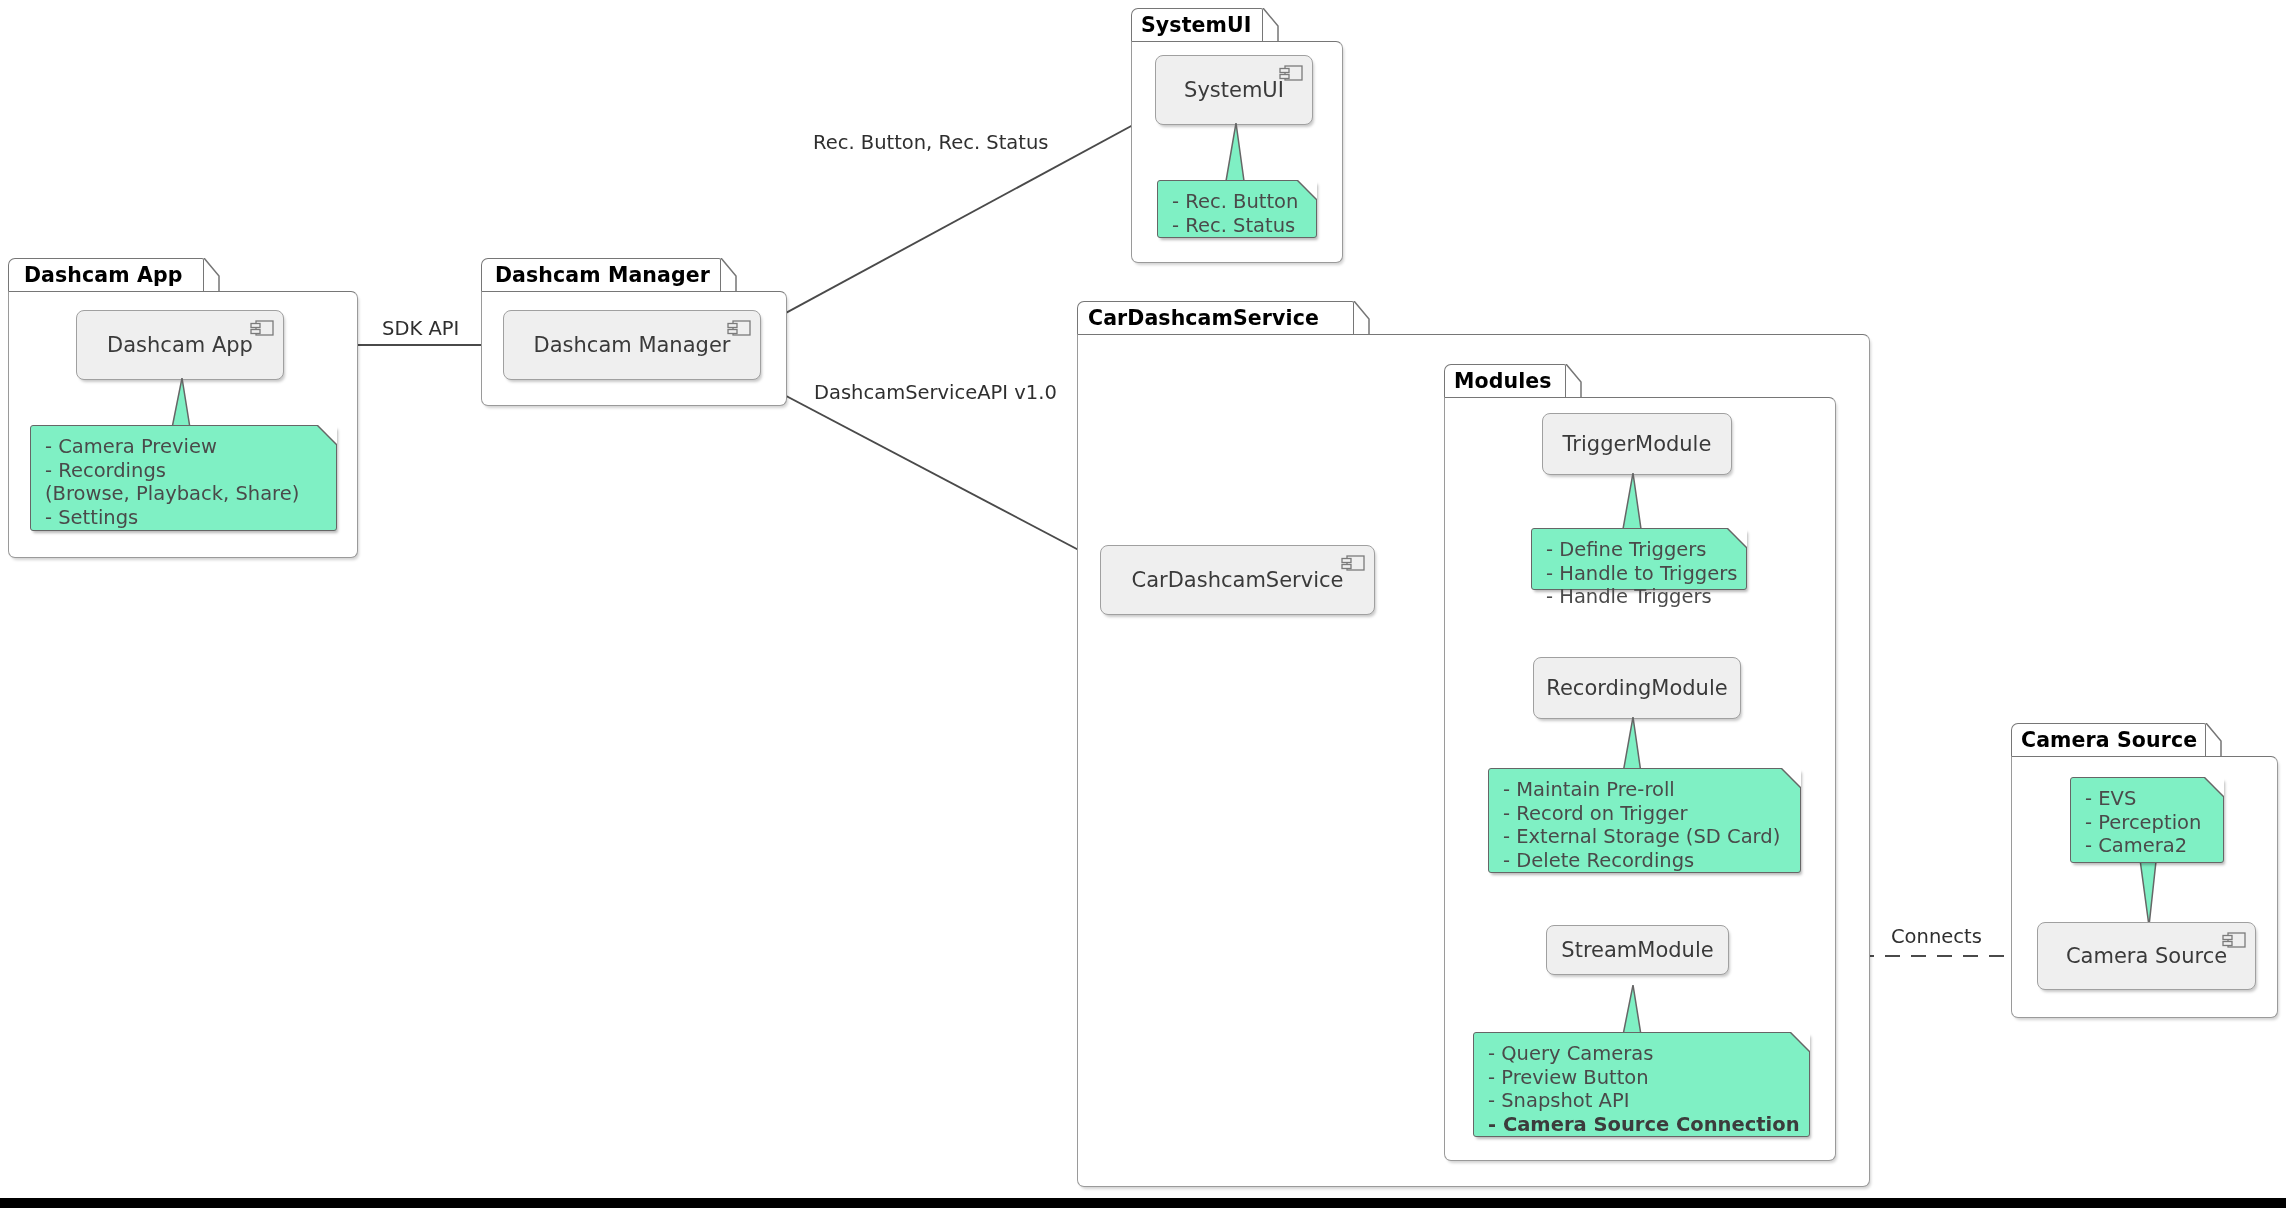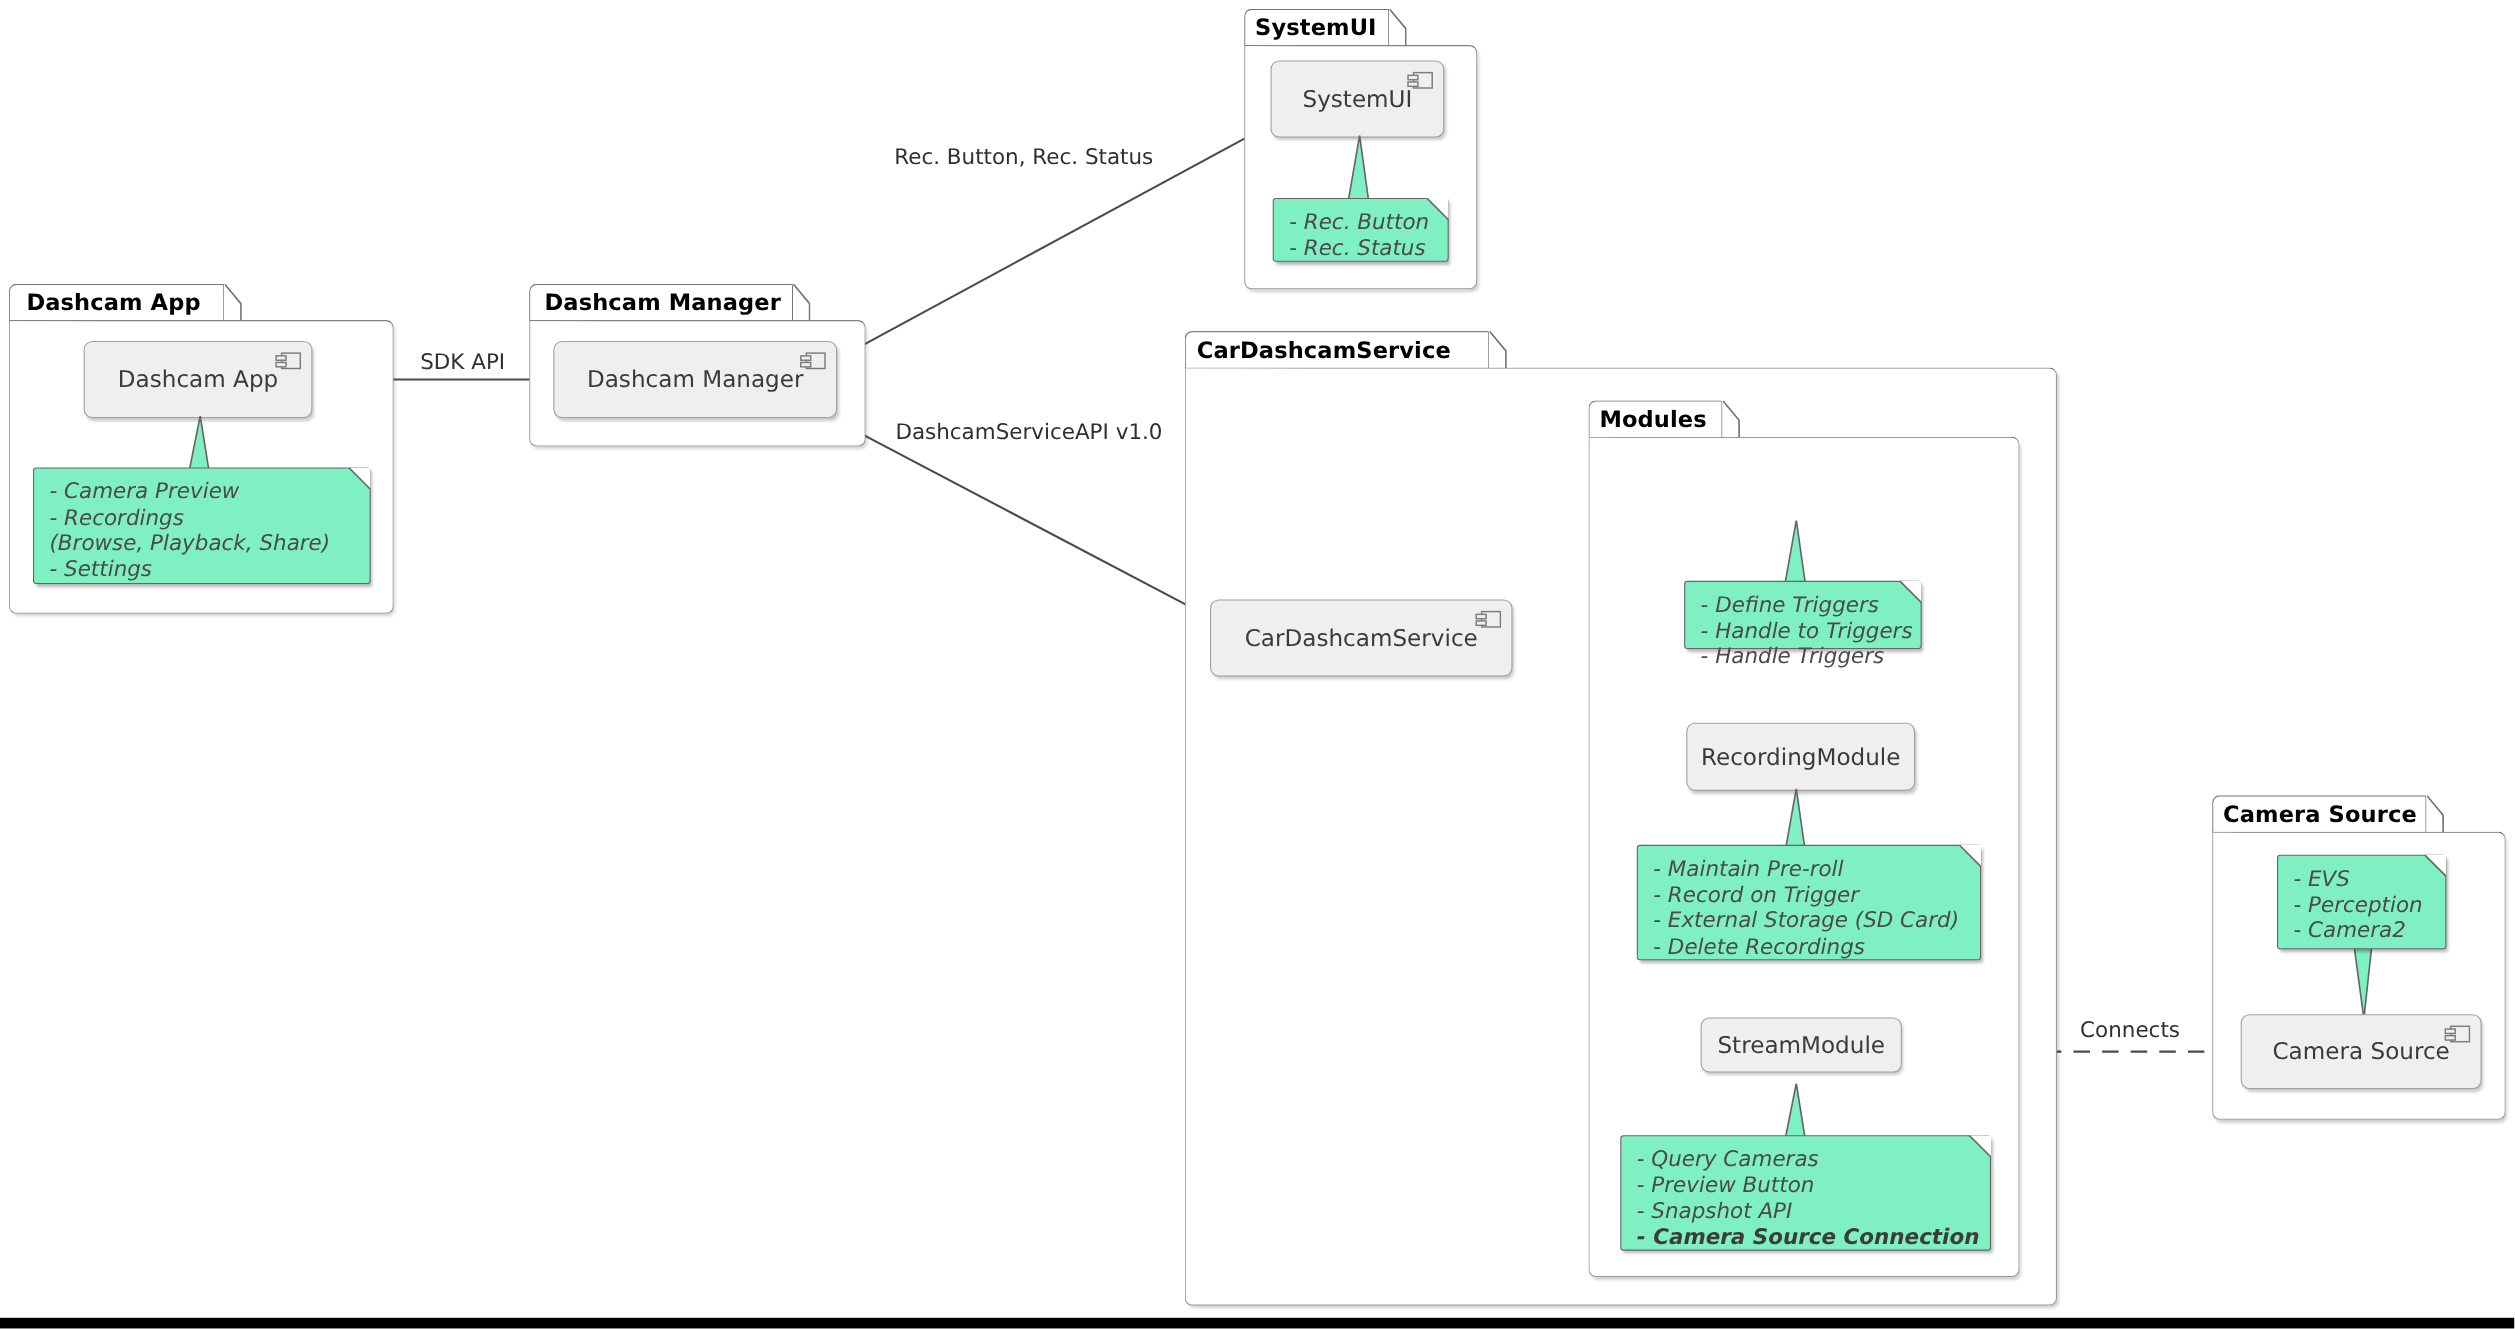--- a/index.html
+++ b/index.html
@@ -99,21 +99,20 @@
   
   .note {
     position: absolute;
     box-sizing: border-box;
     background: #7ff0c4;
     border: 1.6px solid #666666;
     border-radius: 3px;
     box-shadow: 2px 3px 3px -1px rgba(0,0,0,0.28);
     padding: 9px 16px 10px 14px;
     z-index: 4;
-    font-style: italic;
   }
   .note-fold {
     position: absolute;
     right: -1px;
     top: -1px;
     width: 20px;
     height: 20px;
   }
   .note-line {
     font-size: 19.5px;
@@ -317,20 +316,23 @@
     <div class="pkg-tab" style="left:1444px; top:364px; width:122px;"></div>
     <div class="pkg-tab-slant" style="left:1566px; top:364px;">
       <svg width="16" height="34" viewBox="0 0 16 34">
         <path d="M0,0 L15,18 L15,34" fill="none" stroke="#767676" stroke-width="1.5"></path>
       </svg>
     </div>
     <div class="pkg-title" style="left:1454px; top:369px;">Modules</div>
     <div class="pkg-body" style="left:1444px; top:397px; width:392px; height:764px;"></div>
   </div>
 
+  <div class="comp" style="left:1542px; top:413px; width:190px; height:62px;">
+    <span class="comp-label">TriggerModule</span>
+  </div>
   <div class="note-tail" style="left:1620px; top:473px;">
     <svg width="28" height="58" viewBox="0 0 28 58">
       <path d="M13,0 L21,56 L3,56 Z" fill="#7ff0c4" stroke="#666666" stroke-width="1.5"></path>
     </svg>
   </div>
   <div class="note" style="left:1531px; top:528px; width:216px; height:62px;">
     <span class="note-fold">
       <svg width="20" height="20" viewBox="0 0 20 20">
         <path d="M0,0 L20,20 L20,0 Z" fill="#ffffff" stroke="none"></path>
         <path d="M0,0 L20,20" stroke="#666666" stroke-width="1.5" fill="none"></path>

